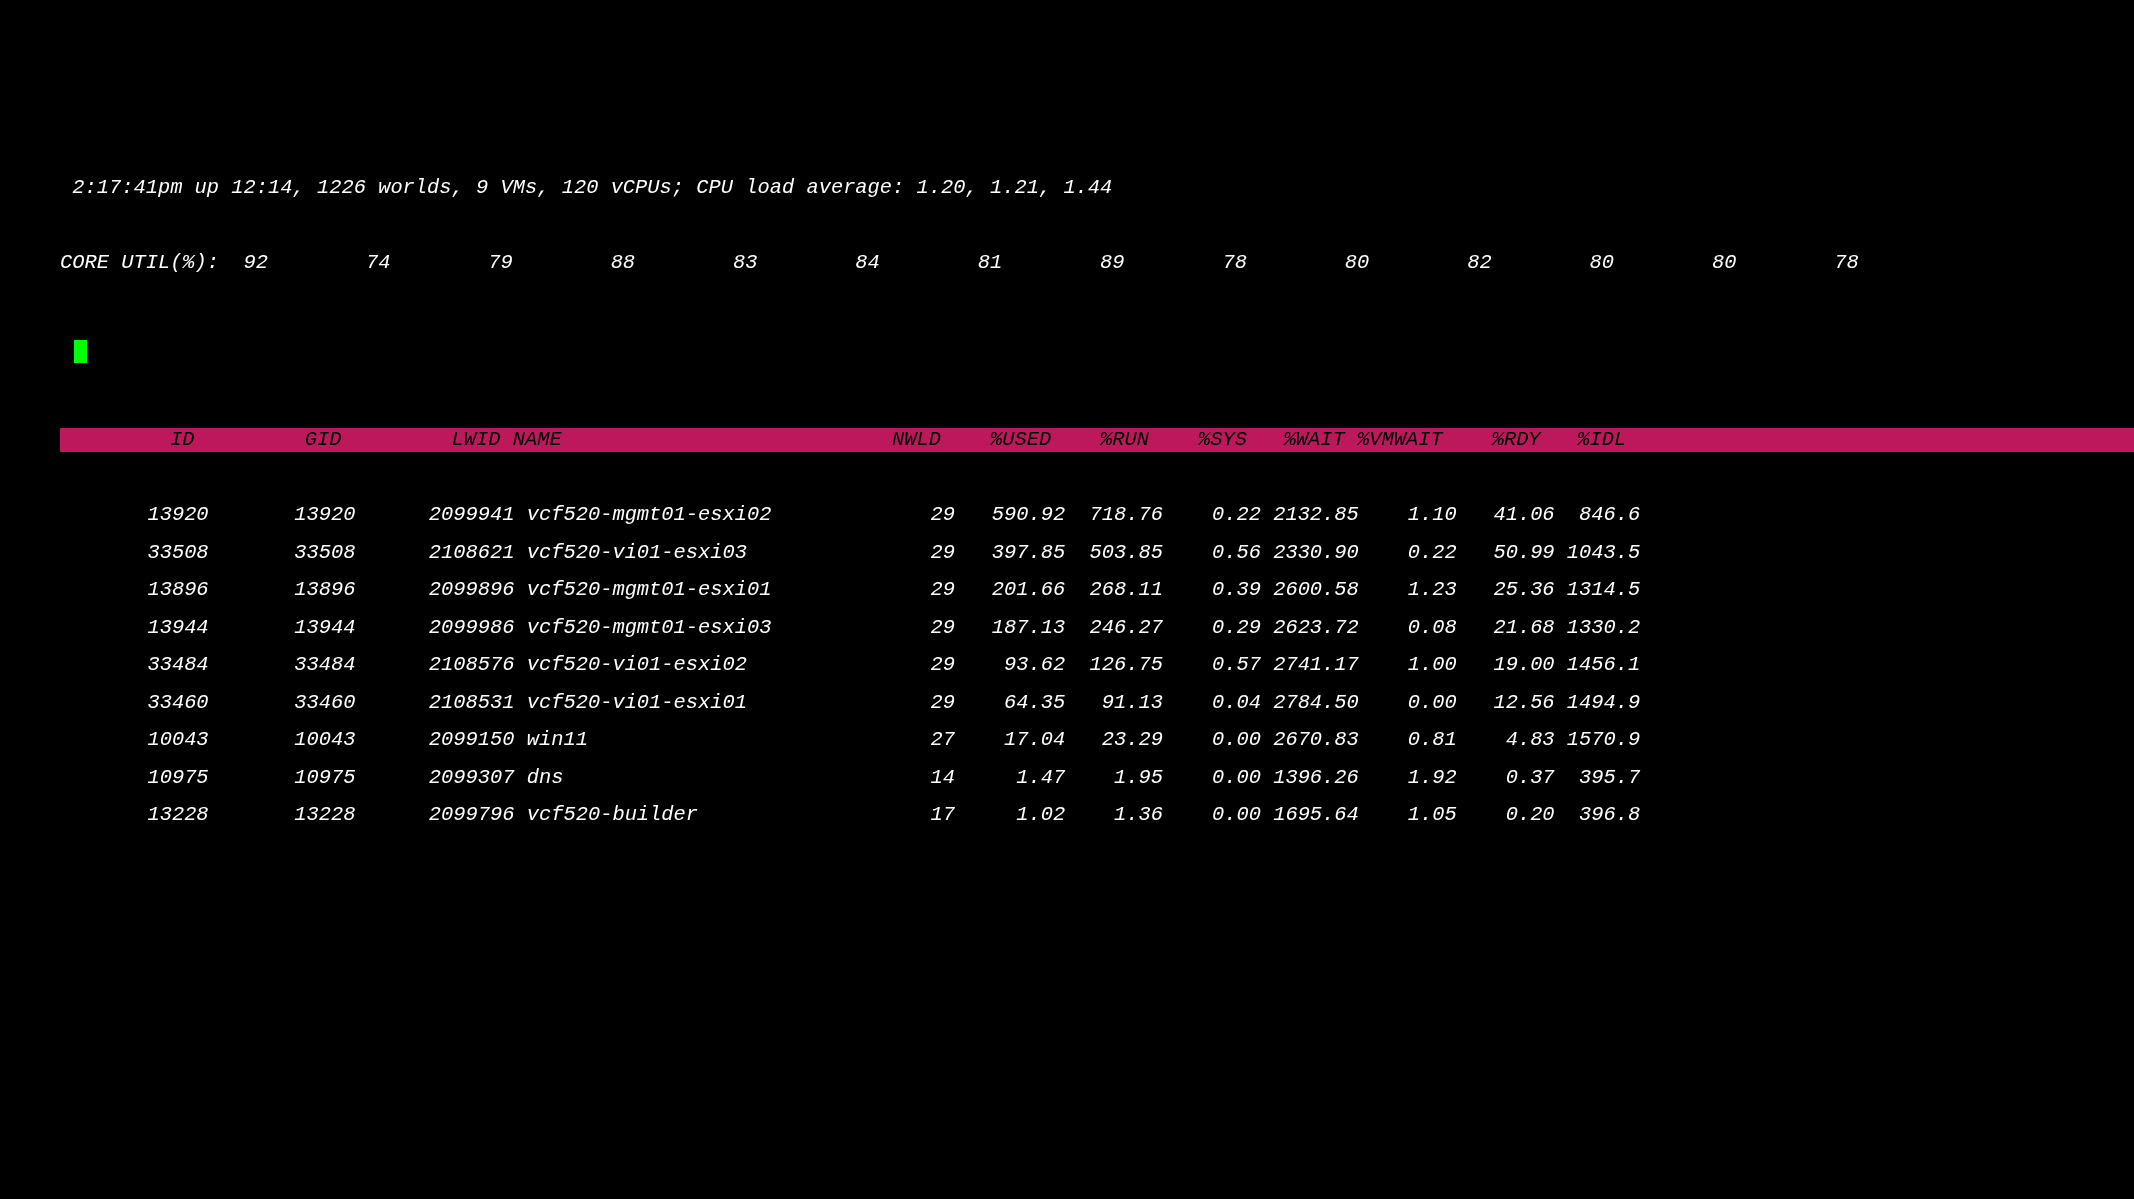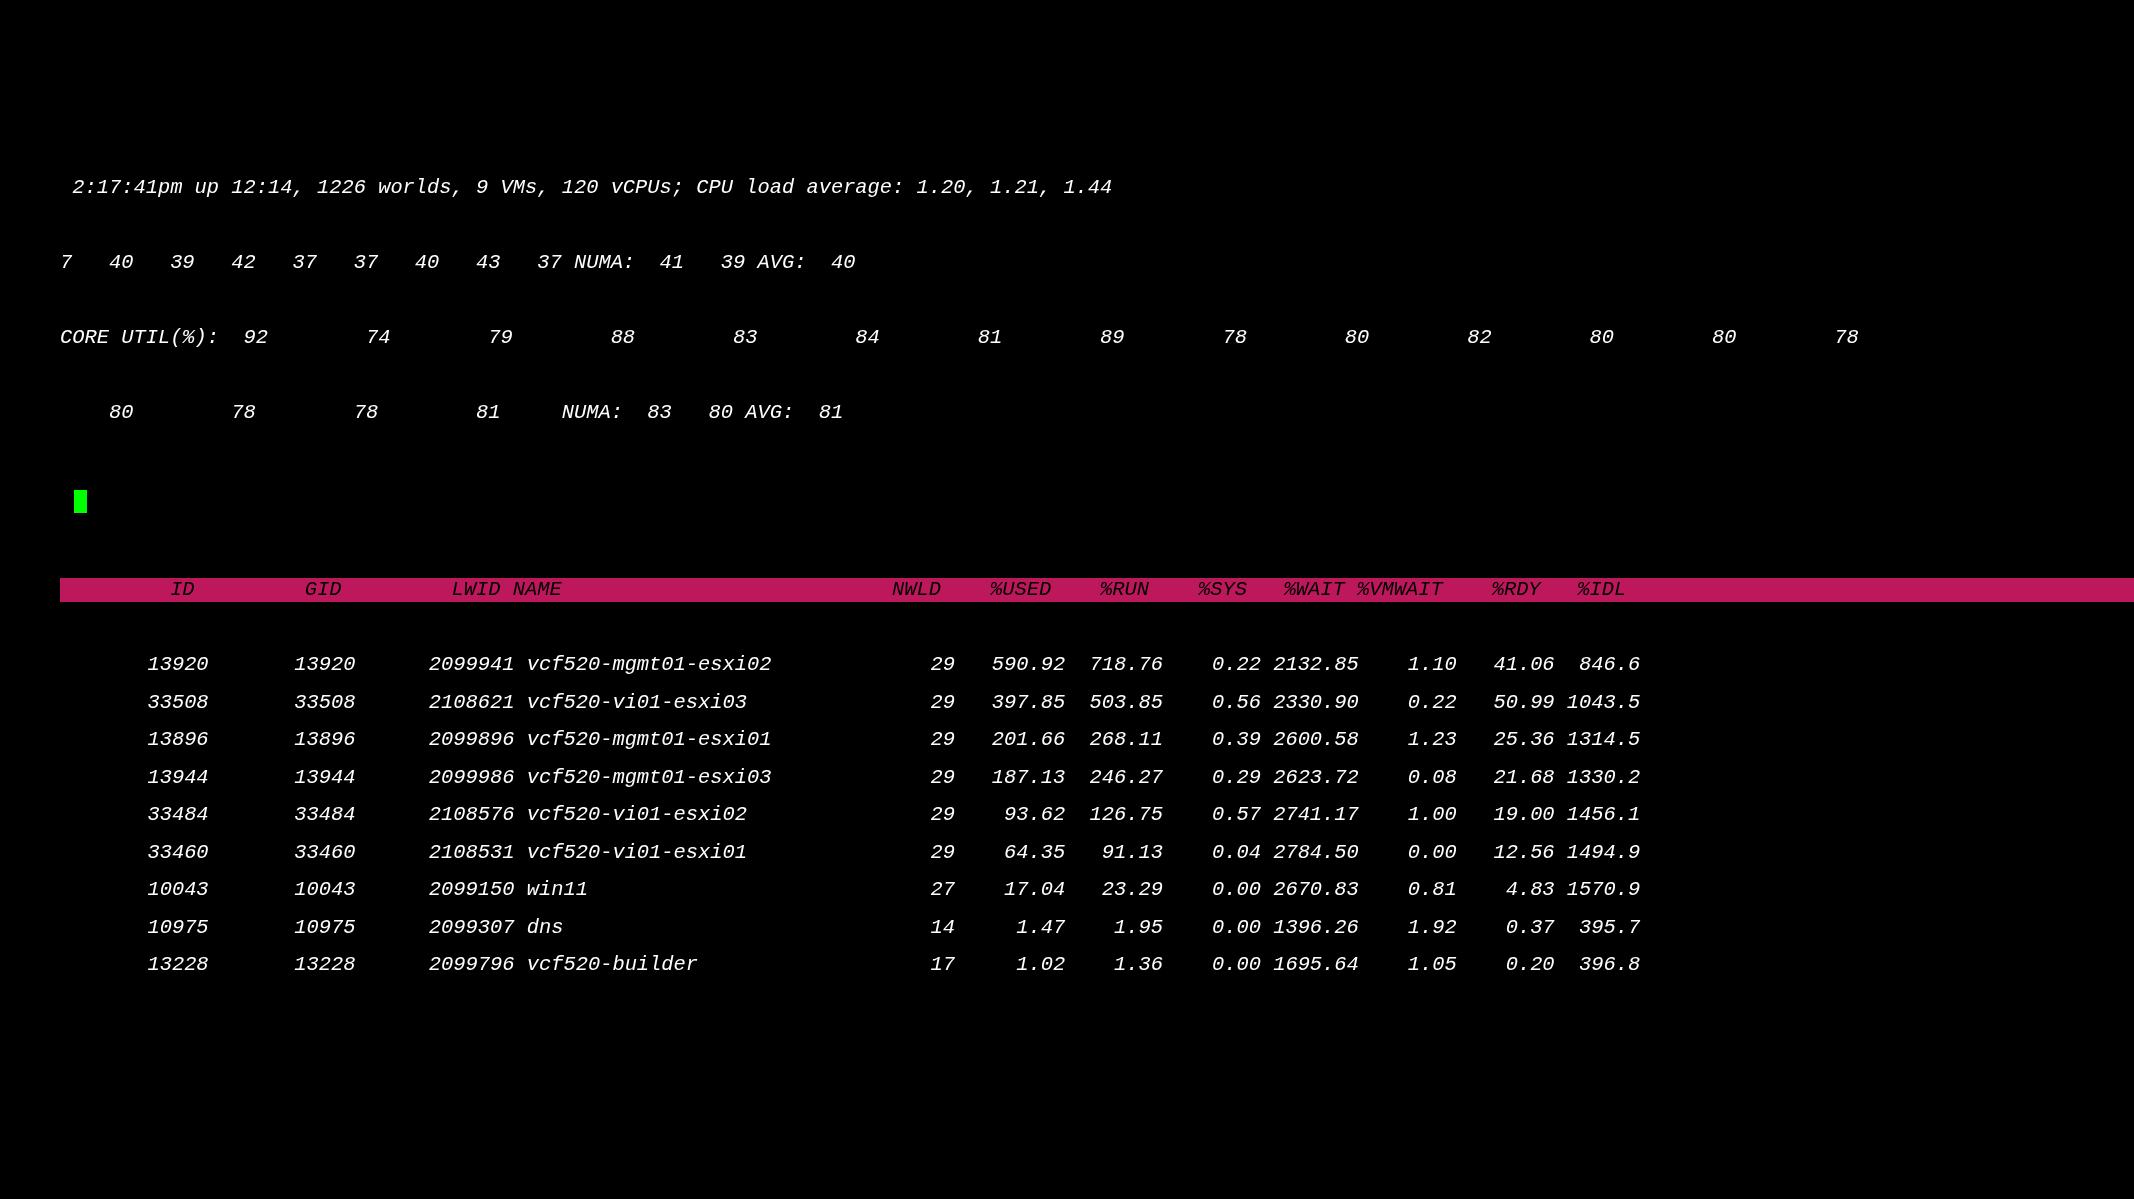--- a/index.html
+++ b/index.html
@@ -42,22 +42,20 @@
       display: block;
     }
   </style>
 </head>
 <body>
 
 
 
 <div class="terminal">
 <span class="header-line row"> 2:17:41pm up 12:14, 1226 worlds, 9 VMs, 120 vCPUs; CPU load average: 1.20, 1.21, 1.44</span>
-<span class="header-line row">7   40   39   42   37   37   40   43   37 NUMA:  41   39 AVG:  40</span>
 <span class="header-line row">CORE UTIL(%):  92        74        79        88        83        84        81        89        78        80        82        80        80        78  </span>
-<span class="header-line row">    80        78        78        81     NUMA:  83   80 AVG:  81</span>
 <span class="row"><span class="cursor"></span></span>
 <span class="table-header row">         ID         GID         LWID NAME                           NWLD    %USED    %RUN    %SYS   %WAIT %VMWAIT    %RDY   %IDL</span>
 <div id="table-body"><span class="row">      13920       13920      2099941 vcf520-mgmt01-esxi02             29   590.92  718.76    0.22 2132.85    1.10   41.06  846.6</span><span class="row">      33508       33508      2108621 vcf520-vi01-esxi03               29   397.85  503.85    0.56 2330.90    0.22   50.99 1043.5</span><span class="row">      13896       13896      2099896 vcf520-mgmt01-esxi01             29   201.66  268.11    0.39 2600.58    1.23   25.36 1314.5</span><span class="row">      13944       13944      2099986 vcf520-mgmt01-esxi03             29   187.13  246.27    0.29 2623.72    0.08   21.68 1330.2</span><span class="row">      33484       33484      2108576 vcf520-vi01-esxi02               29    93.62  126.75    0.57 2741.17    1.00   19.00 1456.1</span><span class="row">      33460       33460      2108531 vcf520-vi01-esxi01               29    64.35   91.13    0.04 2784.50    0.00   12.56 1494.9</span><span class="row">      10043       10043      2099150 win11                            27    17.04   23.29    0.00 2670.83    0.81    4.83 1570.9</span><span class="row">      10975       10975      2099307 dns                              14     1.47    1.95    0.00 1396.26    1.92    0.37  395.7</span><span class="row">      13228       13228      2099796 vcf520-builder                   17     1.02    1.36    0.00 1695.64    1.05    0.20  396.8</span></div>
 </div>
 
 
 
 
 </body></html>

